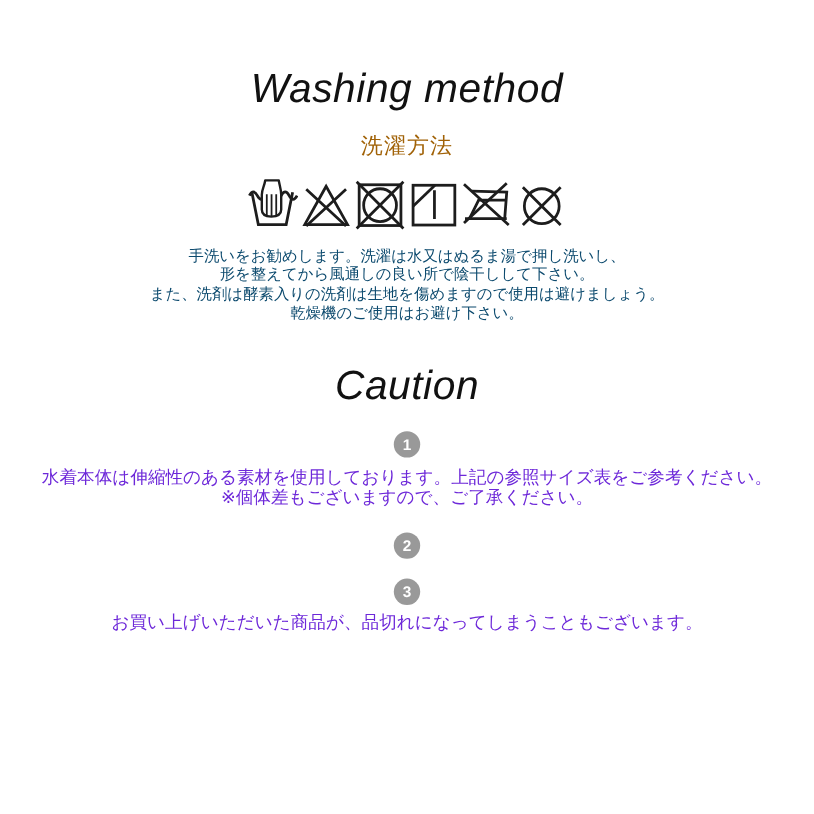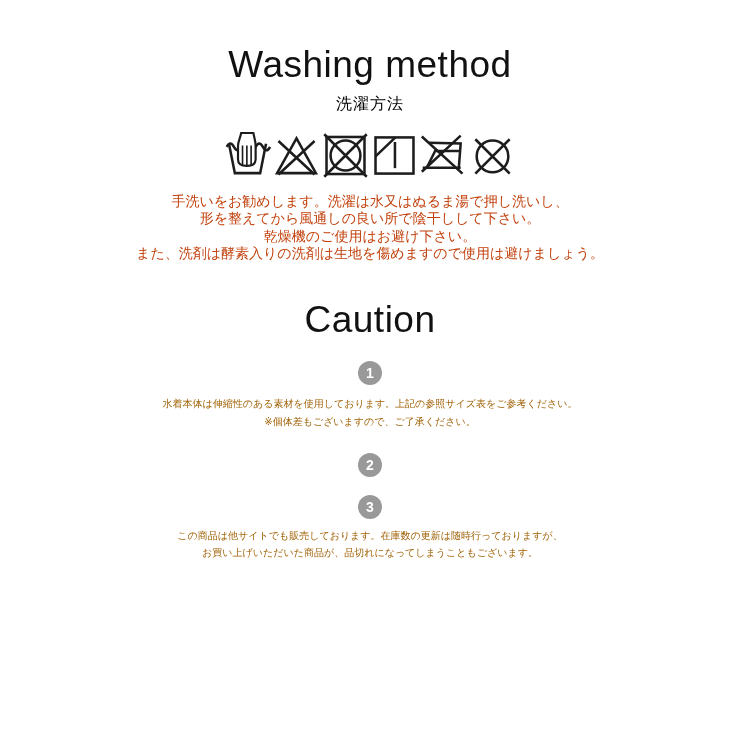--- a/index.html
+++ b/index.html
@@ -20,26 +20,27 @@
     text-align: center;
     box-sizing: border-box;
     padding-top: 44px;
   }
   .big-title {
     font-size: 37px;
     font-weight: 400;
     color: #111111;
     letter-spacing: 0.5px;
     line-height: 1.15;
-    margin: 0;
+    margin: 16px;
+    font-style: italic;
   }
   .jp-subtitle {
     margin-top: 7px;
-    font-size: 16px;
-    color: #000000;
+    font-size: 20px;
+    color: #a16207;
     letter-spacing: 1px;
   }
   .icons-row {
     margin-top: 15px;
     height: 52px;
     display: flex;
     justify-content: center;
     align-items: center;
     gap: 2px;
   }
@@ -58,21 +59,21 @@
   .care-hand {
     fill: #ffffff;
     stroke: #1d1d1d;
     stroke-width: 2.4;
     stroke-linejoin: round;
   }
   .desc {
     margin-top: 11px;
     font-size: 14px;
     line-height: 17.6px;
-    color: #c2410c;
+    color: #0c4a6e;
   }
   .caution-title {
     margin-top: 36px;
   }
   .num-badge {
     width: 24px;
     height: 24px;
     border-radius: 50%;
     background: #999999;
     color: #ffffff;
@@ -80,23 +81,23 @@
     font-weight: 700;
     line-height: 24px;
     text-align: center;
     margin: 0 auto;
   }
   .badge-1 { margin-top: 20px; }
   .badge-2 { margin-top: 22px; }
   .badge-3 { margin-top: 18px; }
   .item-text {
     margin-top: 10px;
-    font-size: 10px;
+    font-size: 16px;
     line-height: 17.6px;
-    color: #a16207;
+    color: #6d28d9;
   }
   .item-text-3 { margin-top: 8px; }
 </style>
 </head>
 <body>
 
 <div class="page">
 
   <section>
     <h1 class="big-title">Washing method</h1>
@@ -148,36 +149,35 @@
           <circle class="care-stroke" cx="26" cy="27" r="17.5"></circle>
           <path class="care-stroke" d="M7,8 L45,46 M45,8 L7,46"></path>
         </svg>
       </span>
 
     </div>
 
     <div class="desc">
       <div>手洗いをお勧めします。洗濯は水又はぬるま湯で押し洗いし、</div>
       <div>形を整えてから風通しの良い所で陰干しして下さい。</div>
+      <div>また、洗剤は酵素入りの洗剤は生地を傷めますので使用は避けましょう。</div>
       <div>乾燥機のご使用はお避け下さい。</div>
-      <div>また、洗剤は酵素入りの洗剤は生地を傷めますので使用は避けましょう。</div>
     </div>
   </section>
 
   <section>
     <h1 class="big-title caution-title">Caution</h1>
 
     <div class="num-badge badge-1">1</div>
     <div class="item-text">
       <div>水着本体は伸縮性のある素材を使用しております。上記の参照サイズ表をご参考ください。</div>
       <div>※個体差もございますので、ご了承ください。</div>
     </div>
 
     <div class="num-badge badge-2">2</div>
 
     <div class="num-badge badge-3">3</div>
     <div class="item-text item-text-3">
-      <div>この商品は他サイトでも販売しております。在庫数の更新は随時行っておりますが、</div>
       <div>お買い上げいただいた商品が、品切れになってしまうこともございます。</div>
     </div>
   </section>
 
 </div>
 
 </body></html>

